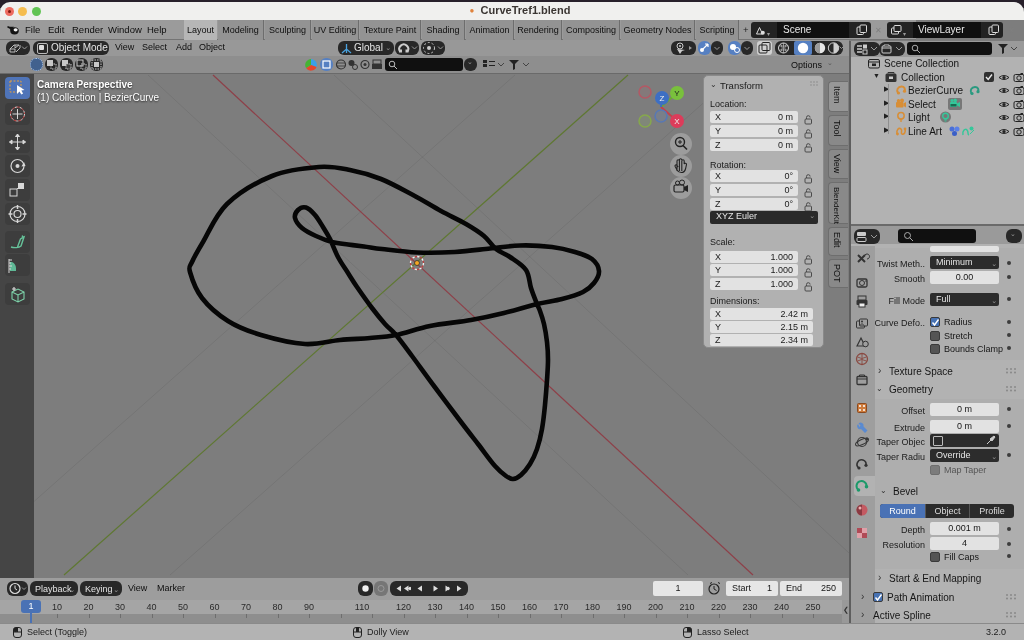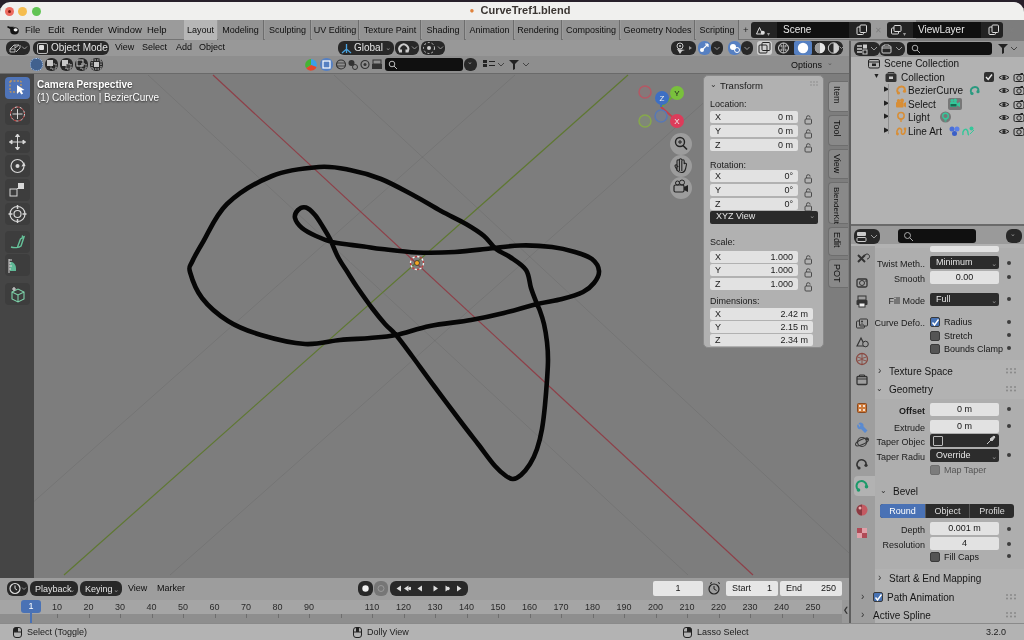--- a/index.html
+++ b/index.html
@@ -388,21 +388,21 @@
         <path d="M2.5 5 v-1.5 a1.8 1.8 0 0 1 3.6 0" fill="none" stroke="#4a4a4a" stroke-width="1"></path>
       </svg></div>
     <div class="lock" style="top:108px;"><svg width="9" height="11">
         <rect x="1" y="5" width="6.5" height="5" rx="1" fill="none" stroke="#4a4a4a" stroke-width="1"></rect>
         <path d="M2.5 5 v-1.5 a1.8 1.8 0 0 1 3.6 0" fill="none" stroke="#4a4a4a" stroke-width="1"></path>
       </svg></div>
     <div class="lock" style="top:122px;"><svg width="9" height="11">
         <rect x="1" y="5" width="6.5" height="5" rx="1" fill="none" stroke="#4a4a4a" stroke-width="1"></rect>
         <path d="M2.5 5 v-1.5 a1.8 1.8 0 0 1 3.6 0" fill="none" stroke="#4a4a4a" stroke-width="1"></path>
       </svg></div>
-  <div style="position:absolute;left:6px;top:135px;width:108px;height:13px;background:#2a2a2a;border-radius:2px;color:#e5e5e5;font-size:9px;"><span style="margin-left:6px;">XYZ View</span><span style="position:absolute;right:3px;top:1px;font-size:7px;color:#999;">⌄</span></div>
+  <div style="position:absolute;left:6px;top:135px;width:108px;height:13px;background:#2a2a2a;border-radius:2px;color:#e5e5e5;font-size:9px;"><span style="margin-left:6px;">XYZ Euler</span><span style="position:absolute;right:3px;top:1px;font-size:7px;color:#999;">⌄</span></div>
   <div class="plabel" style="left:6px;top:161px;">Scale:</div>
   <div class="pfield" style="top:175px;">
       <span class="fl">X</span>
       <span class="fv">1.000</span>
     </div>
   <div class="pfield" style="top:188px;">
       <span class="fl">Y</span>
       <span class="fv">1.000</span>
     </div>
   <div class="pfield" style="top:202px;">
@@ -718,21 +718,21 @@
       <div class="dot" style="left:156px;top:234px;"></div>
       <div class="dot" style="left:156px;top:256px;"></div>
       <div class="dot" style="left:156px;top:279px;"></div>
       <div class="dot" style="left:156px;top:292px;"></div>
       <div class="dot" style="left:156px;top:305px;"></div>
     <div class="sechdr" style="left:27px;top:324px;color:#333;">›</div>
       <div class="sechdr" style="left:38px;top:325px;">Texture Space</div>
     <div class="sechdr" style="left:25px;top:343px;color:#333;font-size:8px;">⌄</div>
       <div class="sechdr" style="left:38px;top:343px;">Geometry</div>
     <div style="position:absolute;left:24px;top:358px;width:151px;height:170px;background:#aeaeae;"></div>
-    <div class="prlabel" style="left:0;top:365px;width:74px;font-weight:bold;">Offset</div>
+    <div class="prlabel" style="left:0;top:365px;width:74px;">Offset</div>
     <div class="prfield" style="left:79px;top:362px;width:69px;">0 m</div>
     <div class="prlabel" style="left:0;top:382px;width:74px;">Extrude</div>
     <div class="prfield" style="left:79px;top:379px;width:69px;">0 m</div>
     <div class="prlabel" style="left:0;top:396px;width:74px;">Taper Objec</div>
     <div class="prdrop" style="left:79px;top:393px;width:69px;">
         <span style="position:absolute;left:3px;top:2px;width:8px;height:8px;border:1px solid #bbb;border-radius:1px;"></span>
         <svg style="position:absolute;right:3px;top:1px;" width="10" height="10">
           <path d="M1 9 l4 -4 M5 3 l2 2 M4 4 l4 -3 l1 1 l-3 4 Z" stroke="#ccc" fill="#ccc"></path>
         </svg>
       </div>
@@ -884,21 +884,21 @@
         <div class="fnum" style="left:57.0px;">10</div>
         <div class="fnum" style="left:88.5px;">20</div>
         <div class="fnum" style="left:120.0px;">30</div>
         <div class="fnum" style="left:151.5px;">40</div>
         <div class="fnum" style="left:183.0px;">50</div>
         <div class="fnum" style="left:214.5px;">60</div>
         <div class="fnum" style="left:246.0px;">70</div>
         <div class="fnum" style="left:277.5px;">80</div>
         <div class="fnum" style="left:309.0px;">90</div>
         <div class="fnum" style="left:340.5px;margin-top:24px;">100</div>
-        <div class="fnum" style="left:372.0px;">110</div>
+        <div class="fnum" style="left:362px;">110</div>
         <div class="fnum" style="left:403.5px;">120</div>
         <div class="fnum" style="left:435.0px;">130</div>
         <div class="fnum" style="left:466.5px;">140</div>
         <div class="fnum" style="left:498.0px;">150</div>
         <div class="fnum" style="left:529.5px;">160</div>
         <div class="fnum" style="left:561.0px;">170</div>
         <div class="fnum" style="left:592.5px;">180</div>
         <div class="fnum" style="left:624.0px;">190</div>
         <div class="fnum" style="left:655.5px;">200</div>
         <div class="fnum" style="left:687.0px;">210</div>

